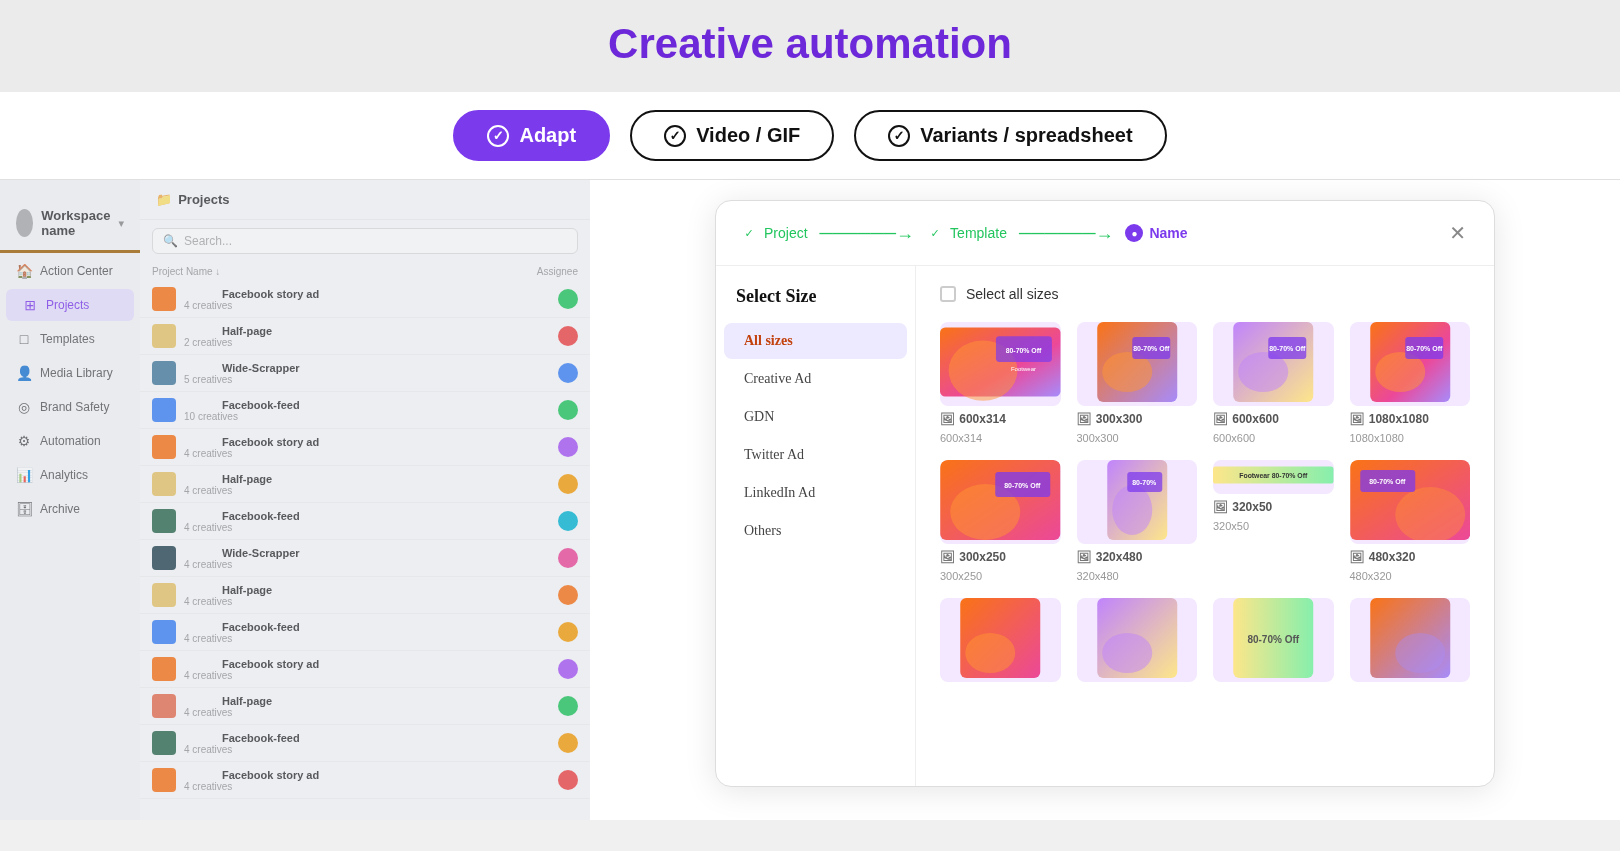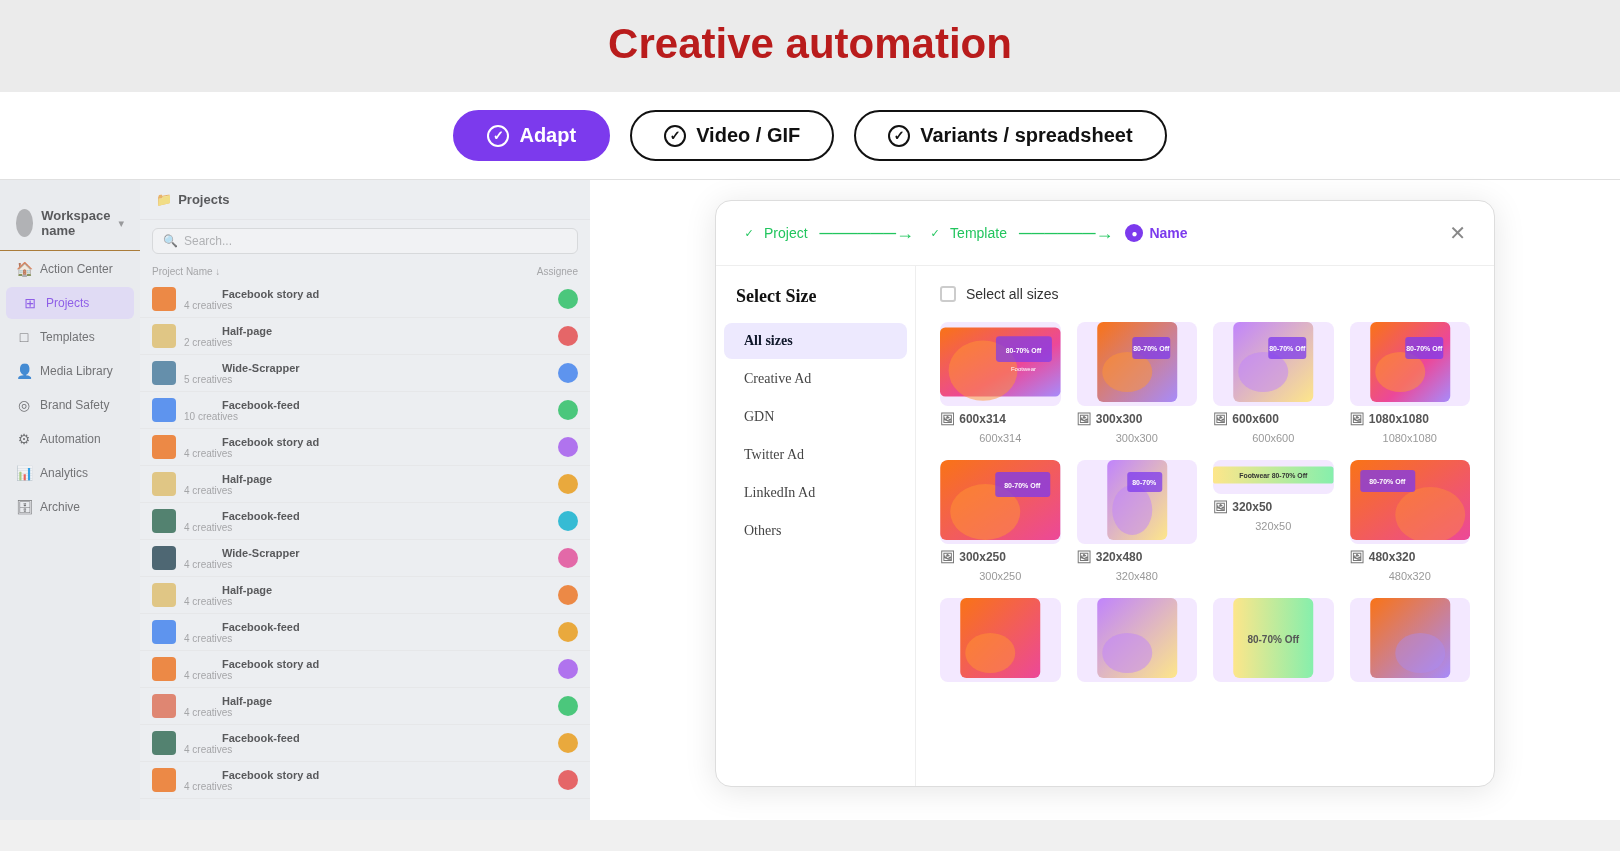--- a/index.html
+++ b/index.html
@@ -7,21 +7,21 @@
 
     
     .top-banner {
       background: #ebebeb;
       text-align: center;
       padding: 20px 0 24px;
     }
     .top-banner h1 {
       font-size: 42px;
       font-weight: 700;
-      color: #b91c1c;
+      color: #6d28d9;
     }
 
     
     .tab-bar {
       background: #fff;
       display: flex;
       justify-content: center;
       align-items: center;
       gap: 20px;
       padding: 18px 0;
@@ -102,21 +102,21 @@
       background: #e8e0ff;
       color: #7c3aed;
       border-radius: 6px;
       margin: 0 6px;
     }
     .sidebar-header {
       padding: 12px 16px;
       display: flex;
       align-items: center;
       gap: 8px;
-      border-bottom: 1px solid #a16207;
+      border-bottom: 3px solid #a16207;
       background: #f5f5f7;
     }
     .sidebar-avatar {
       width: 28px;
       height: 28px;
       border-radius: 50%;
       background: #aaa;
     }
     .workspace-label {
       font-size: 13px;
@@ -269,30 +269,29 @@
     .size-filter-item {
       padding: 10px 20px;
       font-size: 14px;
       color: #444;
       cursor: pointer;
       border-radius: 8px;
       margin: 0 8px 2px;
     }
     .size-filter-item.active {
       background: #ede9fe;
-      color: #0f172a;
+      color: #c2410c;
       font-weight: 600;
     }
 
     
     .size-grid-area {
       flex: 1;
       padding: 20px 24px;
       overflow-y: auto;
-      text-align: center;
     }
     .select-all-row {
       display: flex;
       align-items: center;
       gap: 10px;
       margin-bottom: 20px;
     }
     .checkbox {
       width: 16px;
       height: 16px;

